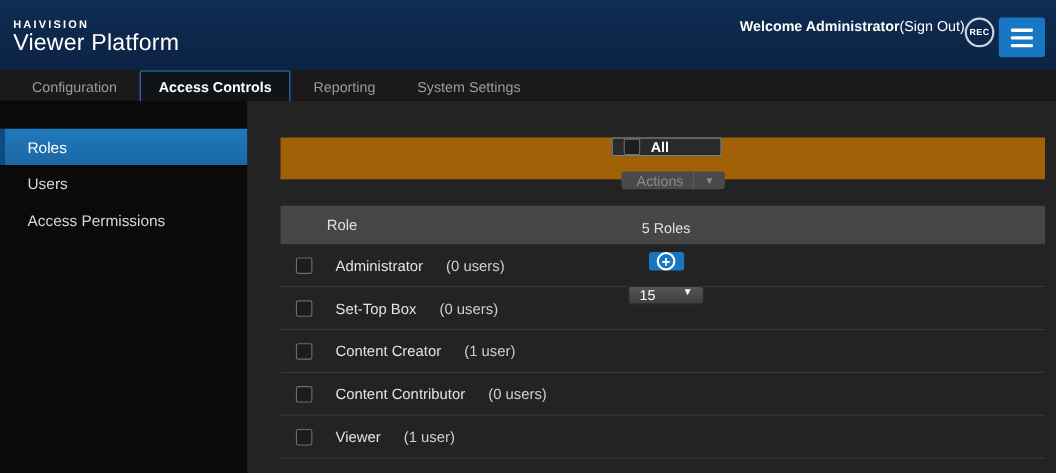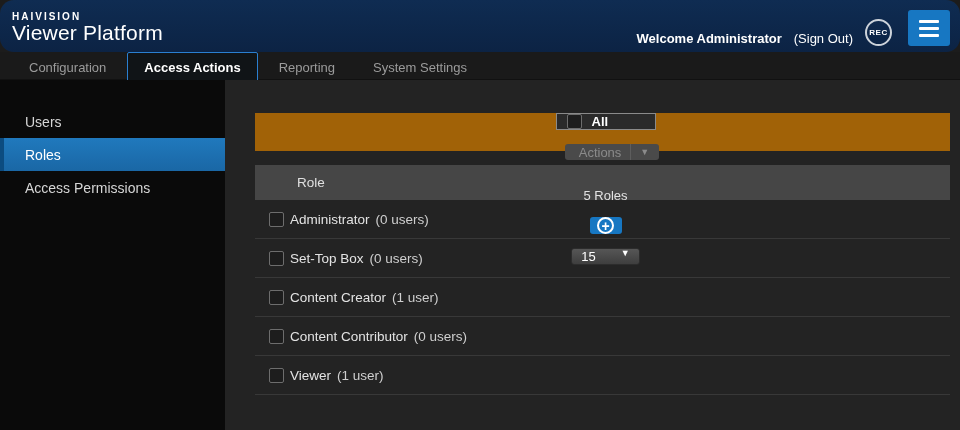--- a/index.html
+++ b/index.html
@@ -6,31 +6,30 @@
   html,body { width: 960px; height: 430px; overflow: hidden; }
   body {
     font-family: "Liberation Sans", sans-serif;
     background: #1c1c1c;
     color: #ddd;
   }
   .app { width: 960px; height: 430px; display: flex; flex-direction: column; }
 
   
   .header {
-    height: 52px;
+    height: 64px;
     background: linear-gradient(#0f2c52, #0c2344);
     display: flex; align-items: center;
     padding: 4px 10px 0 12px;
     flex: 0 0 auto;
-    border-radius: 14px;
   }
   .logo { line-height: 1.05; }
   .logo-top { color: #fff; font-size: 10px; font-weight: bold; letter-spacing: 2px; }
   .logo-main { color: #fff; font-size: 21px; font-weight: 500; letter-spacing: 0.2px; }
-  .header-right { margin-left: auto; display: flex; align-items: flex-end; gap: 12px; }
+  .header-right { margin-left: auto; display: flex; align-items: flex-start; }
   .welcome { color: #fff; font-size: 13px; font-weight: bold; }
   .signout { color: #fff; font-size: 13px; text-decoration: none; cursor: pointer; }
   .rec-badge {
     width: 27px; height: 27px; border-radius: 50%;
     border: 2px solid #cdd3da; color: #fff;
     font-size: 8px; font-weight: bold;
     display: flex; align-items: center; justify-content: center;
     letter-spacing: 0.5px;
   }
   .hamburger {
@@ -129,31 +128,31 @@
   }
   .pagesize-btn {
     height: 27px; min-width: 58px; border: 1px solid #2c2c2c; border-radius: 3px;
     background: linear-gradient(#565656, #3e3e3e); color: #fff;
     font-size: 13px; font-family: inherit;
     display: flex; align-items: flex-start; justify-content: space-between;
     padding: 0 9px; cursor: pointer; gap: 25px;
   }
 
   
-  .table { margin-top: 14px; }
+  .table { margin-top: 24px; }
   .thead {
     height: 35px; background: #464646;
     display: flex; align-items: center;
     padding-left: 42px;
     color: #e0e0e0; font-size: 13.5px;
   }
   .row {
     height: 39px; display: flex; align-items: center;
     border-bottom: 1px solid #383838;
-    padding-left: 14px; gap: 6px;
+    padding-left: 14px; gap: 21px;
     font-size: 13.5px; color: #dcdcdc;
     cursor: default;
   }
   .row .role-name { color: #e3e3e3; }
   .row .role-users { color: #cfcfcf; }
 </style>
 </head>
 <body>
 
 <div class="app">
@@ -170,30 +169,30 @@
       <button class="hamburger">
         <span class="bar"></span>
         <span class="bar"></span>
         <span class="bar"></span>
       </button>
     </div>
   </div>
 
   <div class="nav">
     <div class="tab">Configuration</div>
-    <div class="tab active">Access Actions</div>
+    <div class="tab active">Access Controls</div>
     <div class="tab">Reporting</div>
     <div class="tab">System Settings</div>
   </div>
 
   <div class="body">
 
     <div class="sidebar">
+      <div class="side-item selected">Roles</div>
       <div class="side-item">Users</div>
-      <div class="side-item selected">Roles</div>
       <div class="side-item">Access Permissions</div>
     </div>
 
     <div class="content">
 
       <div class="toolbar">
         <div class="all-box">
           <span class="checkbox"></span>
           <span>All</span>
         </div>

